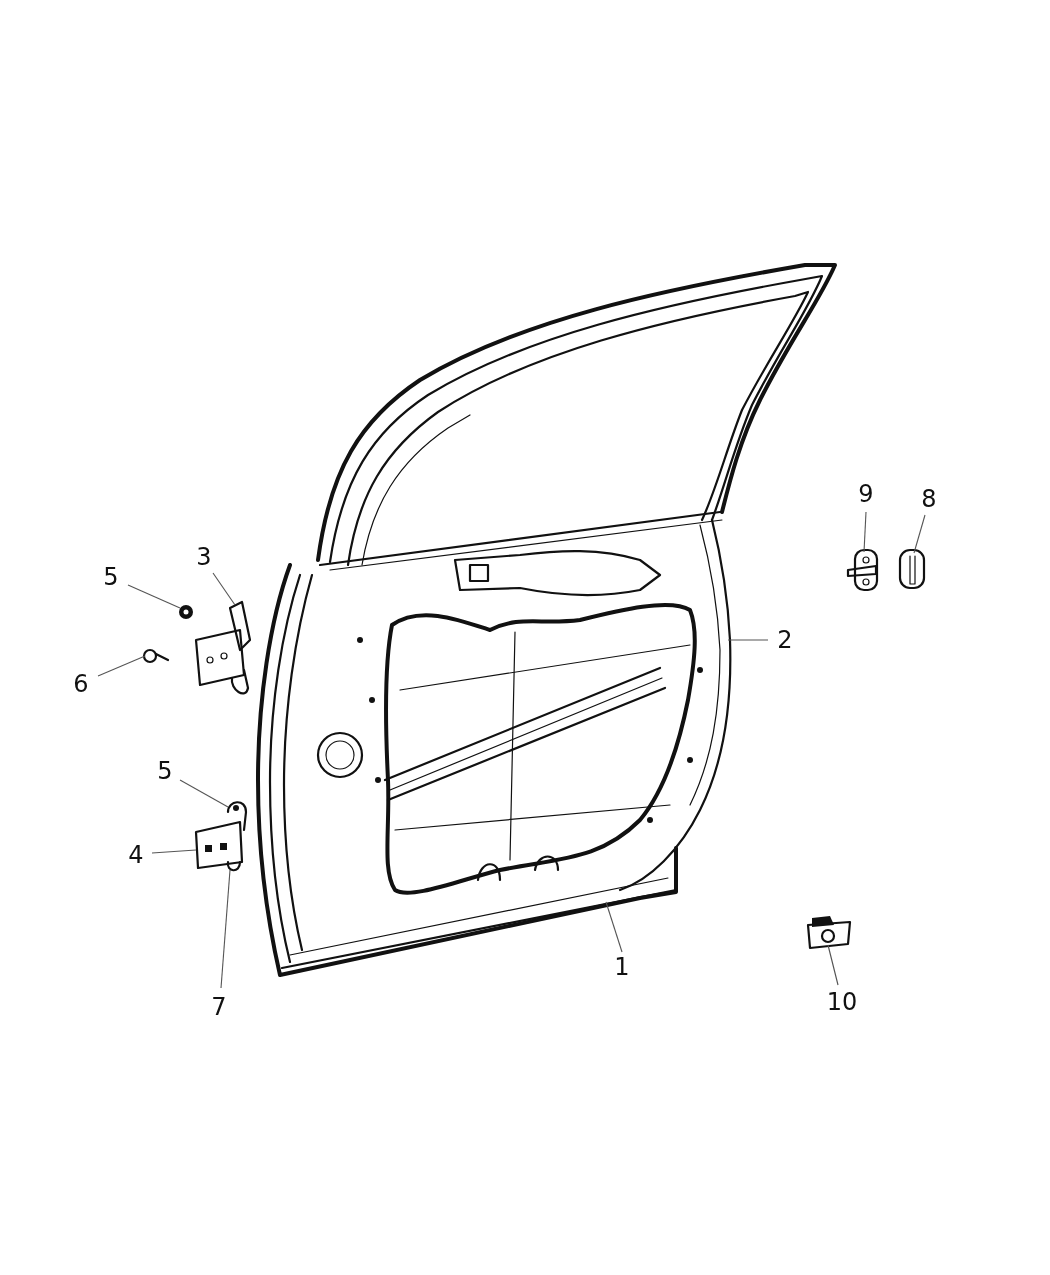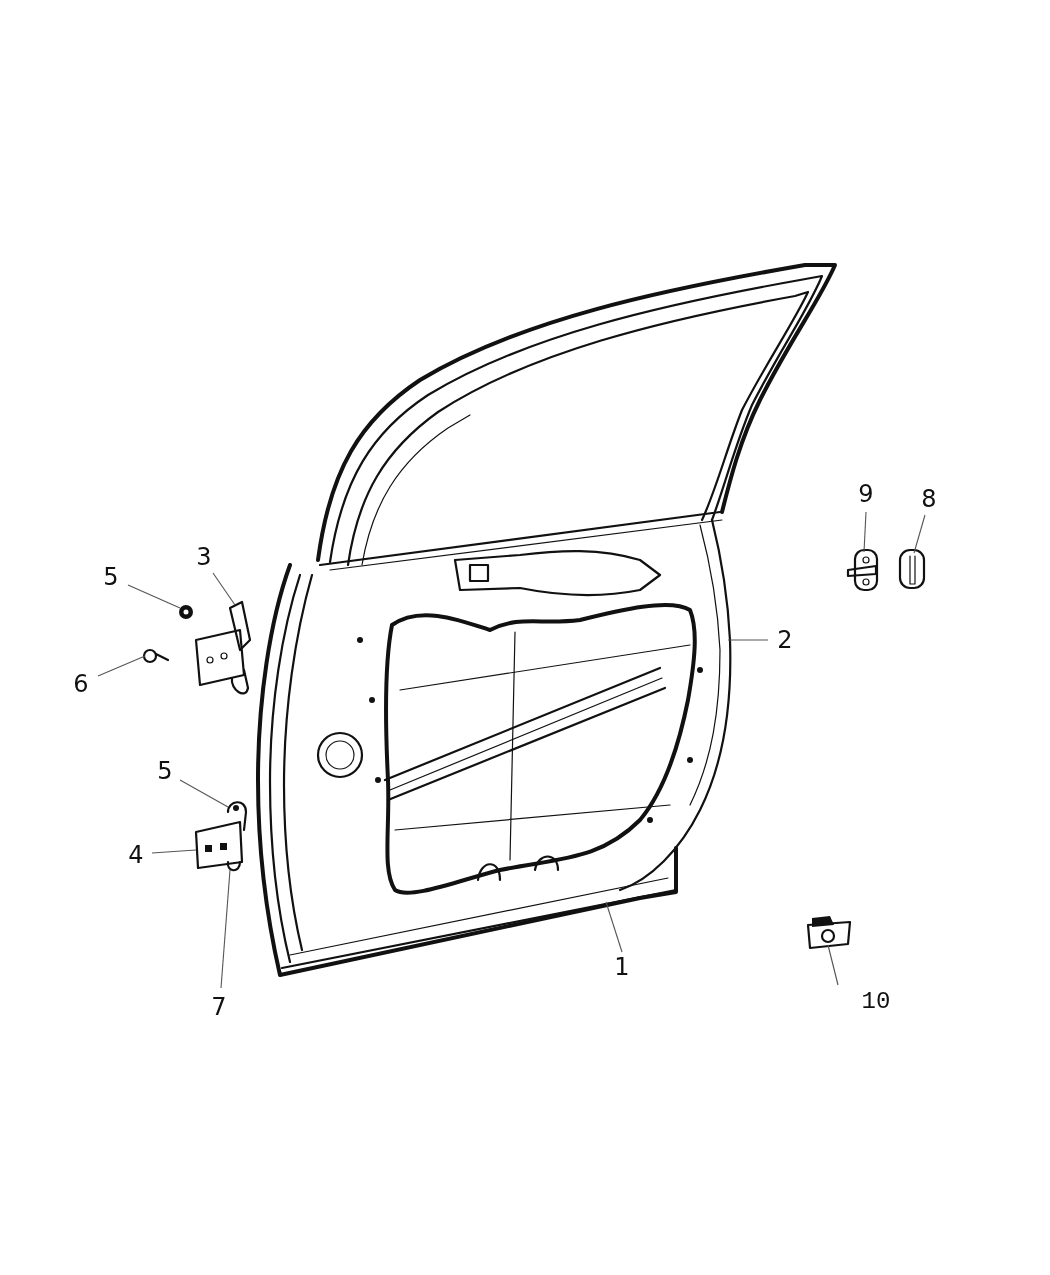--- a/index.html
+++ b/index.html
@@ -129,15 +129,15 @@
       <div class="callout" style="left: 622px; top: 967px;">1</div>
       <div class="callout" style="left: 785px; top: 640px;">2</div>
       <div class="callout" style="left: 204px; top: 557px;">3</div>
       <div class="callout" style="left: 136px; top: 855px;">4</div>
       <div class="callout" style="left: 111px; top: 577px;">5</div>
       <div class="callout" style="left: 165px; top: 771px;">5</div>
       <div class="callout" style="left: 81px; top: 684px;">6</div>
       <div class="callout" style="left: 219px; top: 1007px;">7</div>
       <div class="callout" style="left: 929px; top: 499px;">8</div>
       <div class="callout" style="left: 866px; top: 494px;">9</div>
-      <div class="callout" style="left: 876px; top: 1002px; font-family: Liberation Mono, monospace;">10</div>
+      <div class="callout" style="left: 842px; top: 1002px;">10</div>
     </div>
 </div>
 
 </body></html>

